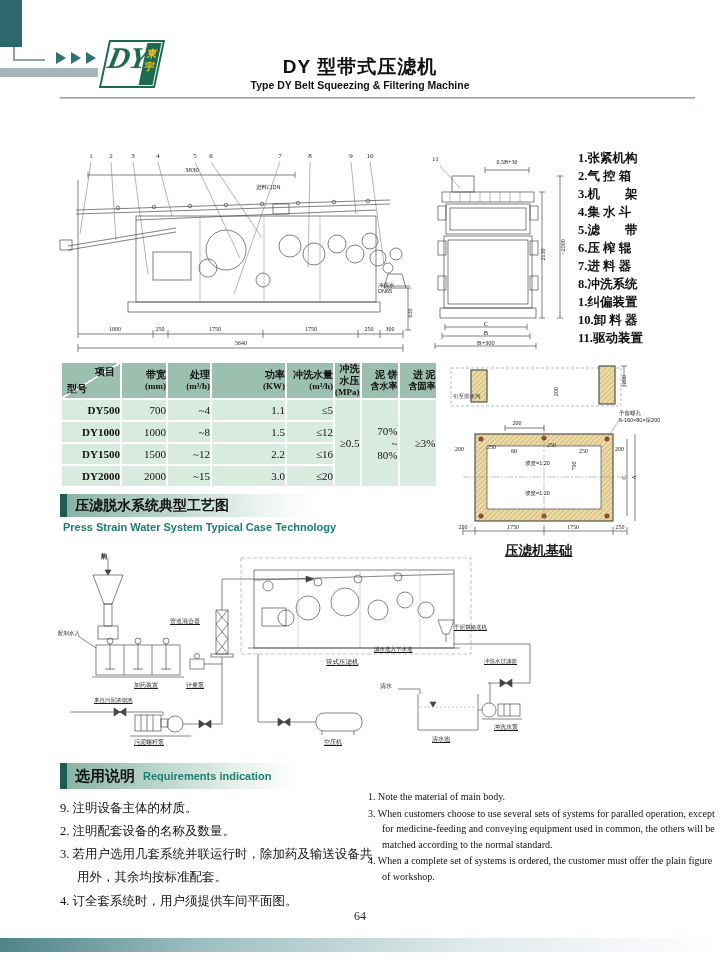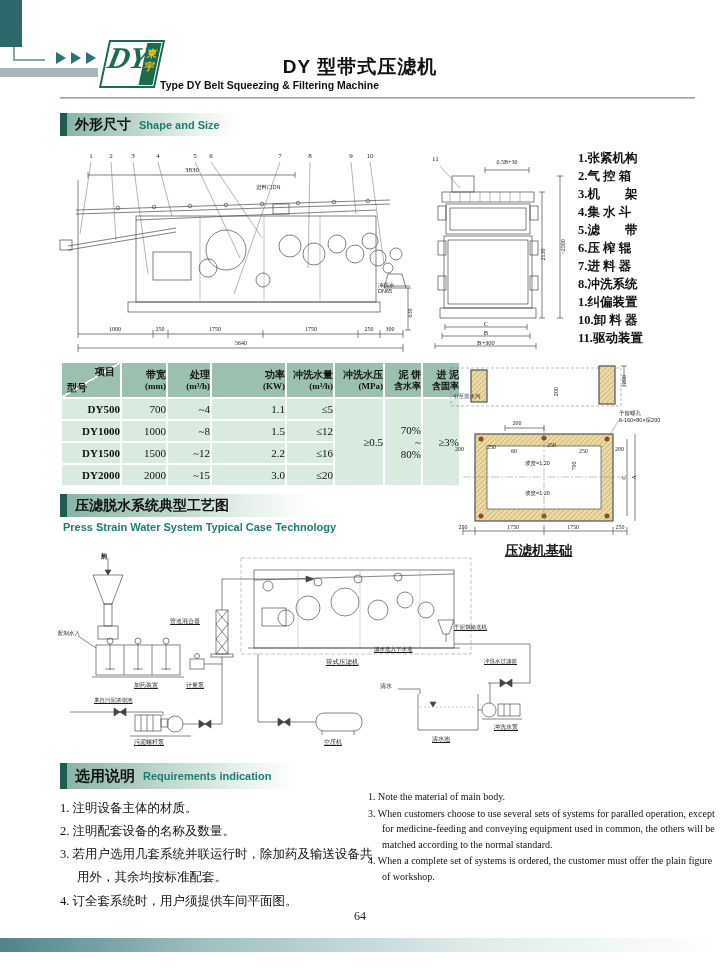--- a/index.html
+++ b/index.html
@@ -22,21 +22,21 @@
          border-top:6px solid transparent;border-bottom:6px solid transparent;}
   .logo{position:absolute;left:104px;top:40px;width:52px;height:44px;background:#fff;
         border:2px solid #1d6b4d;transform:skewX(-12deg);}
   .logo-dy{position:absolute;left:1px;top:1px;font-family:"Liberation Serif",serif;
            font-style:italic;font-weight:bold;font-size:30px;color:#1d6b4d;line-height:1;}
   .logo-strip{position:absolute;right:1px;top:1px;bottom:1px;width:14px;background:#1d6b4d;
               color:#f2c51d;font-size:10px;font-weight:bold;text-align:center;line-height:1.25;
               white-space:pre-line;padding-top:5px;box-sizing:border-box;}
   .title{position:absolute;left:160px;top:54px;width:400px;text-align:center;
          font-size:19px;font-weight:bold;letter-spacing:1px;}
-  .subtitle{position:absolute;left:160px;top:79px;width:400px;text-align:left;
+  .subtitle{position:absolute;left:160px;top:79px;width:400px;text-align:center;
             font-size:10.5px;font-weight:bold;}
   .hr{position:absolute;left:60px;top:97px;width:635px;height:2px;
       background:linear-gradient(#8d9a9a,#c8d2d2);}
   
   .sec-bar{position:absolute;height:23px;display:flex;align-items:center;gap:8px;
            padding-left:15px;box-sizing:border-box;
            background:linear-gradient(90deg,#85b2a2 0,#b9d4c9 40%,#eaf3ee 78%,#fff 100%);}
   .sec-bar::before{content:"";position:absolute;left:0;top:0;bottom:0;width:7px;background:#1d5c50;}
   .sec-cn{font-weight:bold;font-size:14px;color:#101010;}
   .sec-en{font-size:11px;font-weight:bold;color:#1b7e70;}
@@ -80,24 +80,20 @@
   <div class="logo">
     <span class="logo-dy">DY</span>
     <span class="logo-strip pre">東
 宇</span>
   </div>
 
   <div class="title">DY 型带式压滤机</div>
   <div class="subtitle">Type DY Belt Squeezing &amp; Filtering Machine</div>
   <div class="hr"></div>
 
-  <div class="sec-bar" style="left:60px;top:113px;width:178px;">
-    <span class="sec-cn">外形尺寸</span>
-    <span class="sec-en">Shape and Size</span>
-  </div>
 
   <div style="position:absolute;left:58px;top:146px;width:362px;height:208px;">
     <svg width="362" height="208" viewBox="0 0 362 208">
       <g stroke="#4a4a4a" stroke-width="0.7" fill="none">
 
         <line x1="30" y1="29" x2="237" y2="29"></line>
           <line x1="30" y1="26" x2="30" y2="32"></line>
           <line x1="237" y1="26" x2="237" y2="32"></line>
 
         <g stroke="#6a6a6a" stroke-width="0.5">
@@ -282,21 +278,21 @@
             <div class="l2">(m³/h)</div>
           </th>
       <th class="hd" style="width:57px;padding-left:16px;">
             <div>功率</div>
             <div class="l2">(KW)</div>
           </th>
       <th class="hd" style="width:46px;">
             <div>冲洗水量</div>
             <div class="l2">(m³/h)</div>
           </th>
-      <th class="hd" style="width:48px;">
+      <th class="hd" style="width:24px;">
             <div>冲洗水压</div>
             <div class="l2">(MPa)</div>
           </th>
       <th class="hd" style="width:36px;">
             <div>泥 饼</div>
             <div class="l2">含水率</div>
           </th>
       <th class="hd" style="width:36px;">
             <div>进 泥</div>
             <div class="l2">含固率</div>
@@ -536,21 +532,21 @@
     <span class="s f6 u" style="left:374px;top:190px;">清水池</span>
     <span class="s f6 u" style="left:436px;top:178px;">冲洗水泵</span>
   </div>
 
   <div class="sec-bar" style="left:60px;top:763px;width:238px;height:26px;">
     <span class="sec-cn" style="font-size:15px;">选用说明</span>
     <span class="sec-en">Requirements indication</span>
   </div>
 
   <div class="cnotes">
-    <div>1. 注明设备主体的材质。</div>
+    <div>9. 注明设备主体的材质。</div>
     <div>2. 注明配套设备的名称及数量。</div>
     <div>3. 若用户选用几套系统并联运行时，除加药及输送设备共用外，其余均按标准配套。</div>
     <div>4. 订全套系统时，用户须提供车间平面图。</div>
   </div>
   <div class="enotes">
     <div>1. Note the material of  main body.</div>
     <div>3. When customers choose to use several sets of systems for paralled operation, except for medicine-feeding and conveying  equipment used in common, the others will be matched according to the normal standard.</div>
     <div>4. When a complete set of  systems is ordered, the customer must  offer the plain figure of  workshop.</div>
   </div>
 

